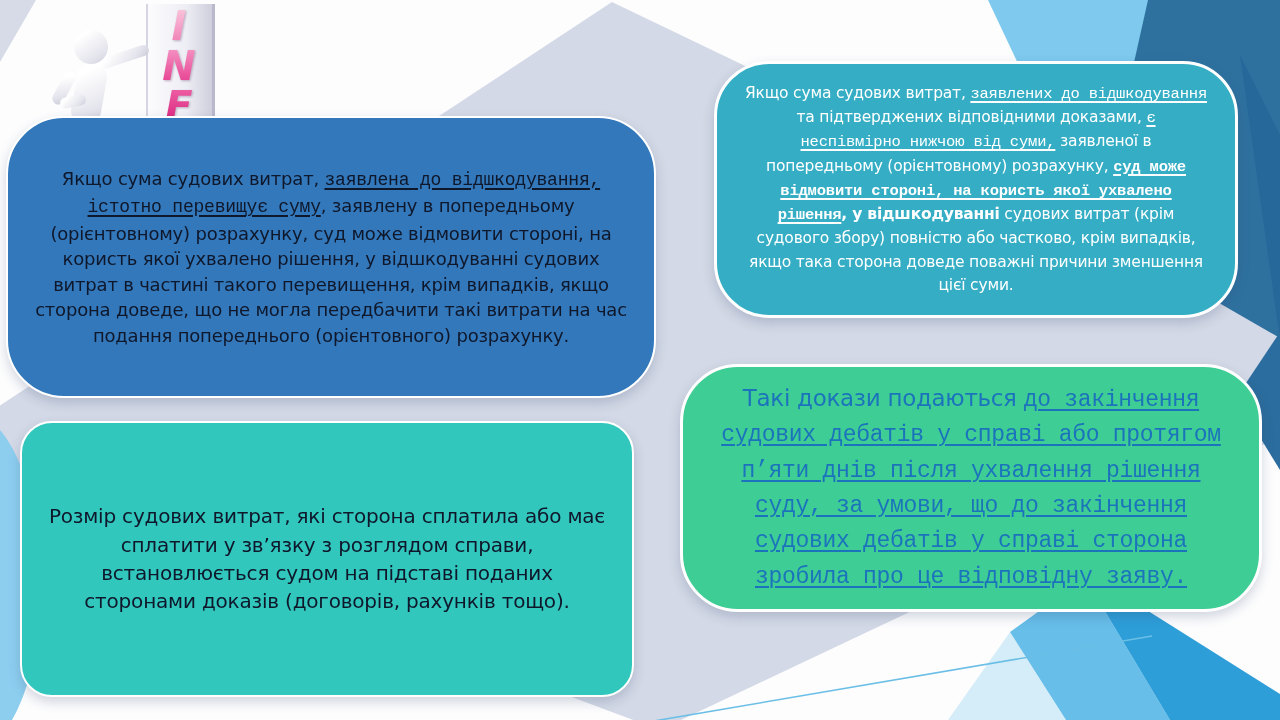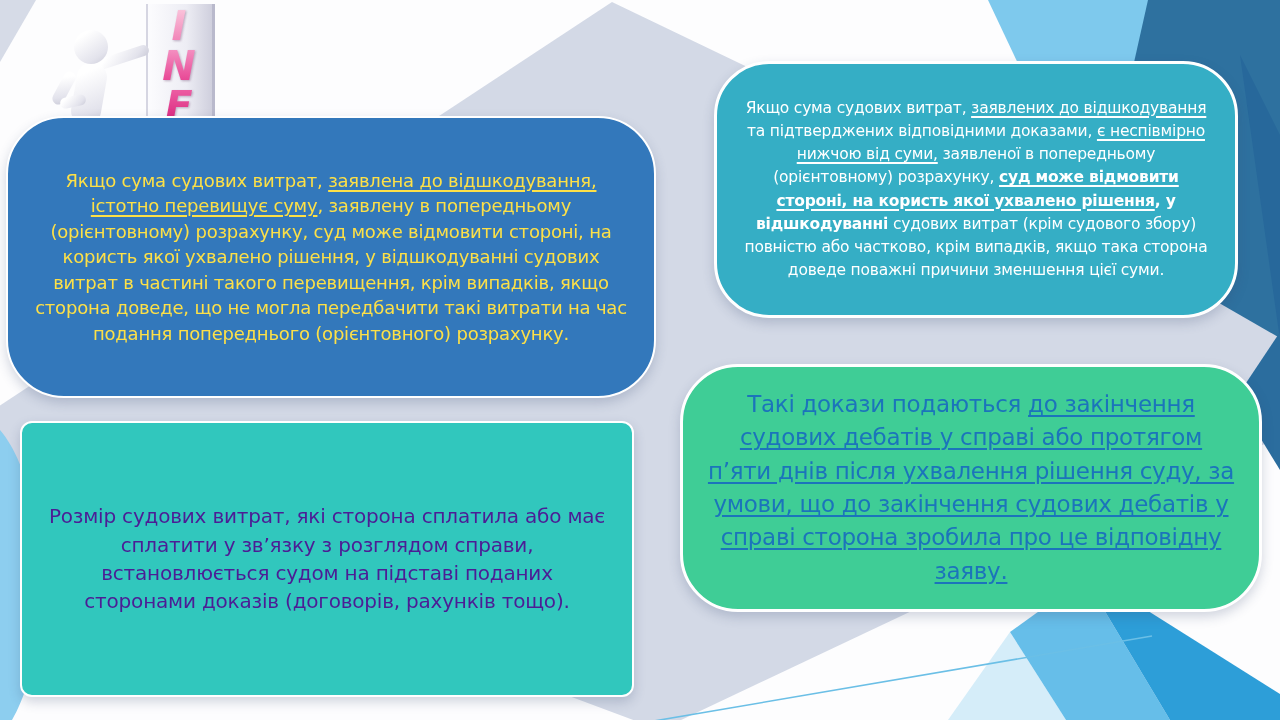--- a/index.html
+++ b/index.html
@@ -8,34 +8,34 @@
     background:#fdfdfe;
     font-family:"DejaVu Sans","Liberation Sans",sans-serif;
   }
   .bg{position:absolute;inset:0;width:1280px;height:720px;}
 
   
   .box{position:absolute;display:flex;align-items:center;justify-content:center;
        box-sizing:border-box;text-align:center;
        box-shadow:0 5px 12px rgba(50,70,110,.22);}
   .box p{margin:0;}
-  .box .u{text-decoration:underline;text-underline-offset:3px;text-decoration-thickness:1.5px;}
+  .box .u{text-decoration:underline;text-underline-offset:3px;text-decoration-thickness:1.5px;font-family:Liberation Mono, monospace;}
   .box .b{font-weight:700;text-align:center;}
 
   .box-tl{left:6px;top:116px;width:650px;height:282px;border-radius:58px;
           background:#3378BB;border:2px solid #ffffff;
-          color:#fde047;font-size:18px;line-height:1.42;font-weight:500;
+          color:#0f172a;font-size:18px;line-height:1.42;font-weight:500;
           padding:28px 22px;letter-spacing:-0.2px;}
   .box-tr{left:714px;top:61px;width:524px;height:257px;border-radius:55px;
           background:#35AEC5;border:3px solid #ffffff;
           color:#ffffff;font-size:15.5px;line-height:1.5;font-weight:500;
           padding:16px 26px;letter-spacing:-0.2px;}
-  .box-bl{left:20px;top:421px;width:614px;height:276px;border-radius:12px;
+  .box-bl{left:20px;top:421px;width:614px;height:276px;border-radius:32px;
           background:#31C7BD;border:2px solid #ffffff;
-          color:#4c1d95;font-size:20px;line-height:1.42;font-weight:500;
+          color:#0f172a;font-size:20px;line-height:1.42;font-weight:500;
           padding:18px 26px;letter-spacing:-0.2px;}
   .box-br{left:680px;top:364px;width:582px;height:248px;border-radius:58px;
           background:#3FCD96;border:3px solid #ffffff;
           color:#1B74BB;font-size:23px;line-height:1.45;font-weight:500;
           padding:16px 22px;letter-spacing:-0.3px;}
 
   
   .info{position:absolute;left:28px;top:4px;width:190px;height:172px;}
   .info-panel{position:absolute;left:118px;top:0;width:64px;height:164px;
       background:linear-gradient(90deg,#fcfcfe 0%,#ededf4 60%,#cfcfdd 100%);

